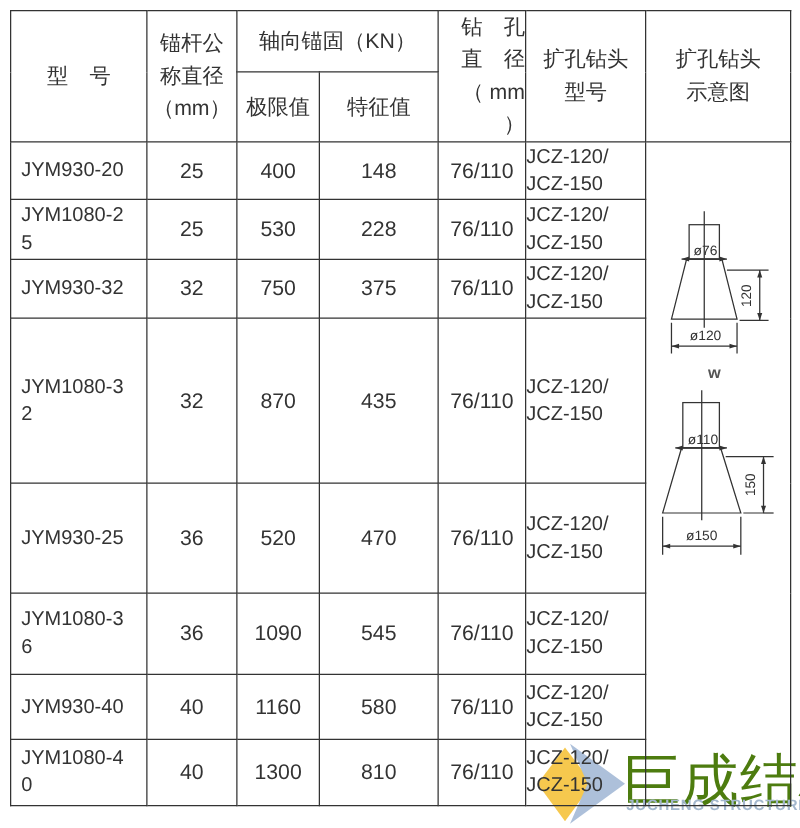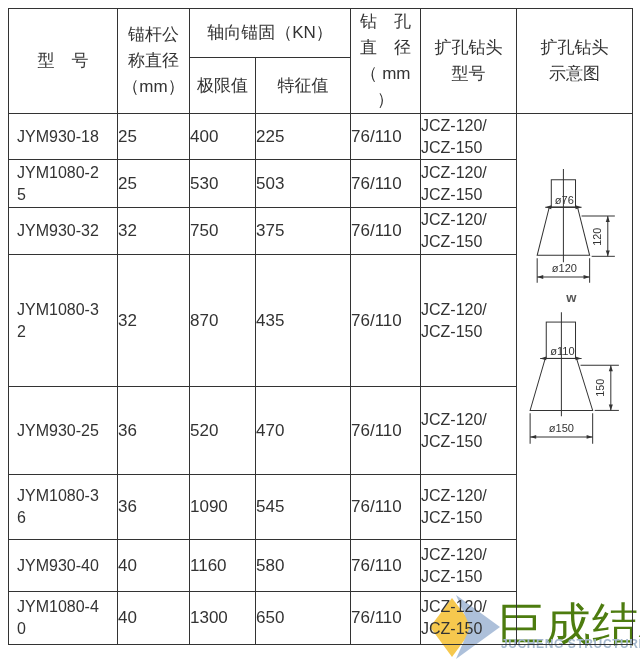--- a/index.html
+++ b/index.html
@@ -15,22 +15,22 @@
   .wm-cn{position:absolute;left:68px;top:1px;font-size:46px;font-weight:normal;letter-spacing:1px;color:#4d7c0f;white-space:nowrap;}
   .wm-en{position:absolute;left:71px;top:44px;font-size:12px;font-weight:bold;letter-spacing:0.6px;color:#a3b7cd;white-space:nowrap;}
   
   table.spec{
     position:absolute;left:8px;top:8px;z-index:2;
     border-collapse:collapse;table-layout:fixed;width:624px;background:transparent;
   }
   .spec td{border:1px solid #333;padding:0;vertical-align:middle;overflow:hidden;}
   .pre{white-space:pre-line;}
   .hd{font-size:17px;line-height:26px;text-align:center;}
-  .hd-left{text-align:center;padding-left:13px;}
-  .num{font-size:17px;}
+  .hd-left{text-align:right;padding-left:13px;}
+  .num{font-size:17px;text-align:center;}
   .model{font-size:16px;}
   .model .mwrap{width:88px;margin-left:8px;word-break:break-all;line-height:22px;}
   .bit{font-size:16px;line-height:22px;padding-left:9px;white-space:pre-line;}
   .diagram-cell{position:relative;text-decoration:underline;}
   .diagram-cell svg{position:absolute;left:0;top:0;width:100%;height:100%;}
   .dwg{stroke:#333;stroke-width:1;fill:none;}
   .dwg-fill{fill:#333;stroke:none;}
   .dim-label{font-size:11px;fill:#333;font-family:"Liberation Sans","DejaVu Sans",sans-serif;}
   .w-label{font-size:13px;fill:#555;font-weight:bold;font-family:"Liberation Sans","DejaVu Sans",sans-serif;}
 </style>
@@ -73,25 +73,25 @@
       <td rowspan="2" class="hd pre">扩孔钻头
 示意图</td>
     </tr>
     <tr style="height:55px">
       <td class="hd">极限值</td>
       <td class="hd">特征值</td>
     </tr>
 
     <tr style="height:46px">
       <td class="model">
-          <div class="mwrap">JYM930-18</div>
+          <div class="mwrap">JYM930-20</div>
         </td>
       <td class="num">25</td>
       <td class="num">400</td>
-      <td class="num">225</td>
+      <td class="num">148</td>
       <td class="num">76/110</td>
       <td class="bit">JCZ-120/
 JCZ-150</td>
       <td rowspan="8" class="diagram-cell">
         <svg viewBox="0 0 114 540" preserveAspectRatio="none">
 
           <g>
             <line class="dwg" x1="46" y1="56" x2="46" y2="151"></line>
             <rect class="dwg" x="34" y="67" width="24" height="28"></rect>
             <line class="dwg" x1="28" y1="95" x2="64" y2="95"></line>
@@ -137,21 +137,21 @@
           </g>
         </svg>
       </td>
     </tr>
     <tr style="height:48px">
       <td class="model">
           <div class="mwrap">JYM1080-25</div>
         </td>
       <td class="num">25</td>
       <td class="num">530</td>
-      <td class="num">503</td>
+      <td class="num">228</td>
       <td class="num">76/110</td>
       <td class="bit">JCZ-120/
 JCZ-150</td>
     </tr>
     <tr style="height:47px">
       <td class="model">
           <div class="mwrap">JYM930-32</div>
         </td>
       <td class="num">32</td>
       <td class="num">750</td>
@@ -203,19 +203,19 @@
       <td class="num">76/110</td>
       <td class="bit">JCZ-120/
 JCZ-150</td>
     </tr>
     <tr style="height:53px">
       <td class="model">
           <div class="mwrap">JYM1080-40</div>
         </td>
       <td class="num">40</td>
       <td class="num">1300</td>
-      <td class="num">650</td>
+      <td class="num">810</td>
       <td class="num">76/110</td>
       <td class="bit">JCZ-120/
 JCZ-150</td>
     </tr>
   </tbody>
 </table>
 
 </body></html>

